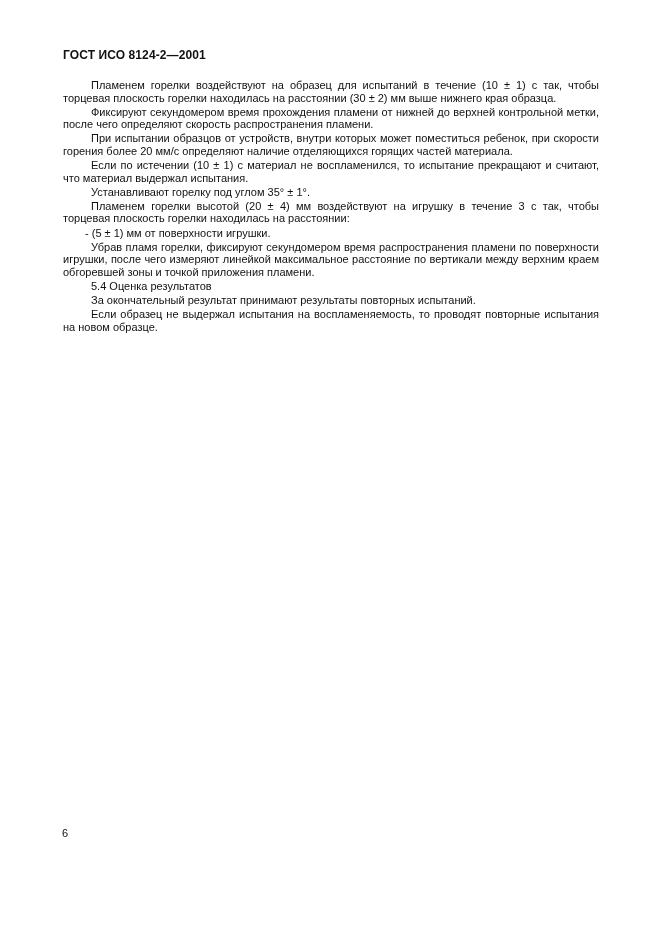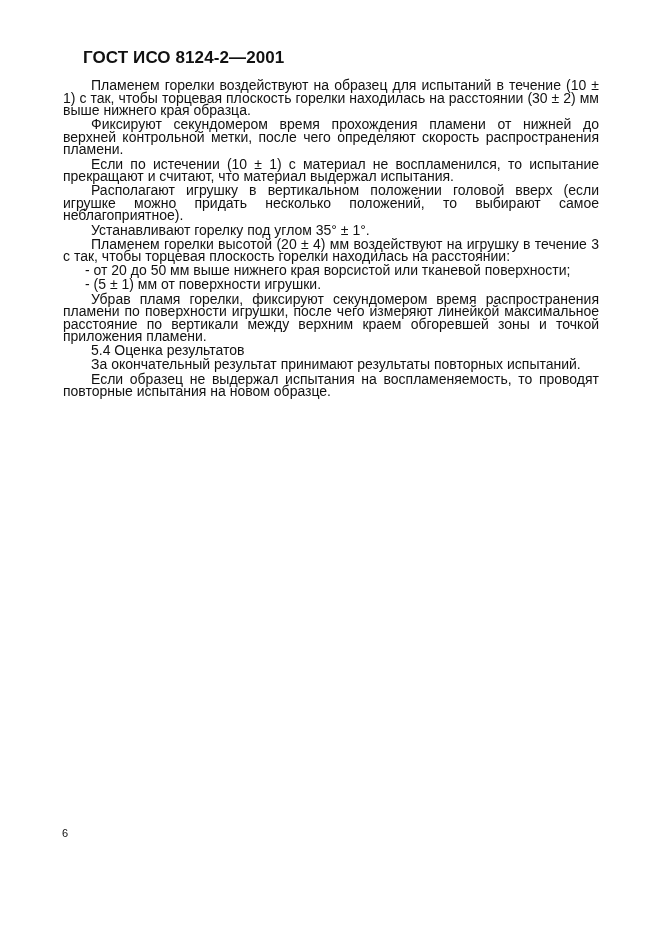--- a/index.html
+++ b/index.html
@@ -1,37 +1,36 @@
 <!DOCTYPE html>
 <html><head>
 <meta charset="utf-8">
 <style>
   html, body { margin: 0; padding: 0; background: #ffffff; }
   body { width: 661px; height: 936px; position: relative; overflow: hidden;
          font-family: "Liberation Sans", sans-serif; color: #111; }
-  .header { position: absolute; left: 63px; top: 48px; font-size: 17px; font-weight: bold; letter-spacing: 0.1px; margin-left: 20px; }
-  .content { position: absolute; left: 63px; top: 79px; width: 536px; font-size: 14px; line-height: 12.6px; }
+  .header { position: absolute; left: 63px; top: 48px; font-size: 12px; font-weight: bold; letter-spacing: 0.1px; }
+  .content { position: absolute; left: 63px; top: 79px; width: 536px; font-size: 11px; line-height: 12.6px; }
   .p { margin: 0 0 1.5px 0; text-indent: 28px; text-align: justify; }
   .item { margin: 0 0 1.5px 0; padding-left: 22px; }
   .heading { margin: 0 0 1.5px 0; text-indent: 28px; font-weight: normal; }
   .pagenum { position: absolute; left: 62px; top: 827px; font-size: 11px; }
 </style>
 </head>
 <body>
 
 <div class="header">ГОСТ ИСО 8124-2—2001</div>
 
 <div class="content">
   <p class="p">Пламенем горелки воздействуют на образец для испытаний в течение (10 ± 1) с так, чтобы торцевая плоскость горелки находилась на расстоянии (30 ± 2) мм выше нижнего края образца.</p>
   <p class="p">Фиксируют секундомером время прохождения пламени от нижней до верхней контрольной метки, после чего определяют скорость распространения пламени.</p>
+  <p class="p">При испытании образцов от устройств, внутри которых может поместиться ребенок, при скорости горения более 20 мм/с определяют наличие отделяющихся горящих частей материала.</p>
   <p class="p">Если по истечении (10 ± 1) с материал не воспламенился, то испытание прекращают и считают, что материал выдержал испытания.</p>
-  <p class="p">Располагают игрушку в вертикальном положении головой вверх (если игрушке можно придать несколько положений, то выбирают самое неблагоприятное).</p>
   <p class="p">Устанавливают горелку под углом 35° ± 1°.</p>
   <p class="p">Пламенем горелки высотой (20 ± 4) мм воздействуют на игрушку в течение 3 с так, чтобы торцевая плоскость горелки находилась на расстоянии:</p>
-  <div class="item">- от 20 до 50 мм выше нижнего края ворсистой или тканевой поверхности;</div>
   <div class="item">- (5 ± 1) мм от поверхности игрушки.</div>
   <p class="p">Убрав пламя горелки, фиксируют секундомером время распространения пламени по поверхности игрушки, после чего измеряют линейкой максимальное расстояние по вертикали между верхним краем обгоревшей зоны и точкой приложения пламени.</p>
   <p class="heading">5.4  Оценка результатов</p>
   <p class="p">За окончательный результат принимают результаты повторных испытаний.</p>
   <p class="p">Если образец не выдержал испытания на воспламеняемость, то проводят повторные испытания на новом образце.</p>
 </div>
 
 <div class="pagenum">6</div>
 
 </body></html>

